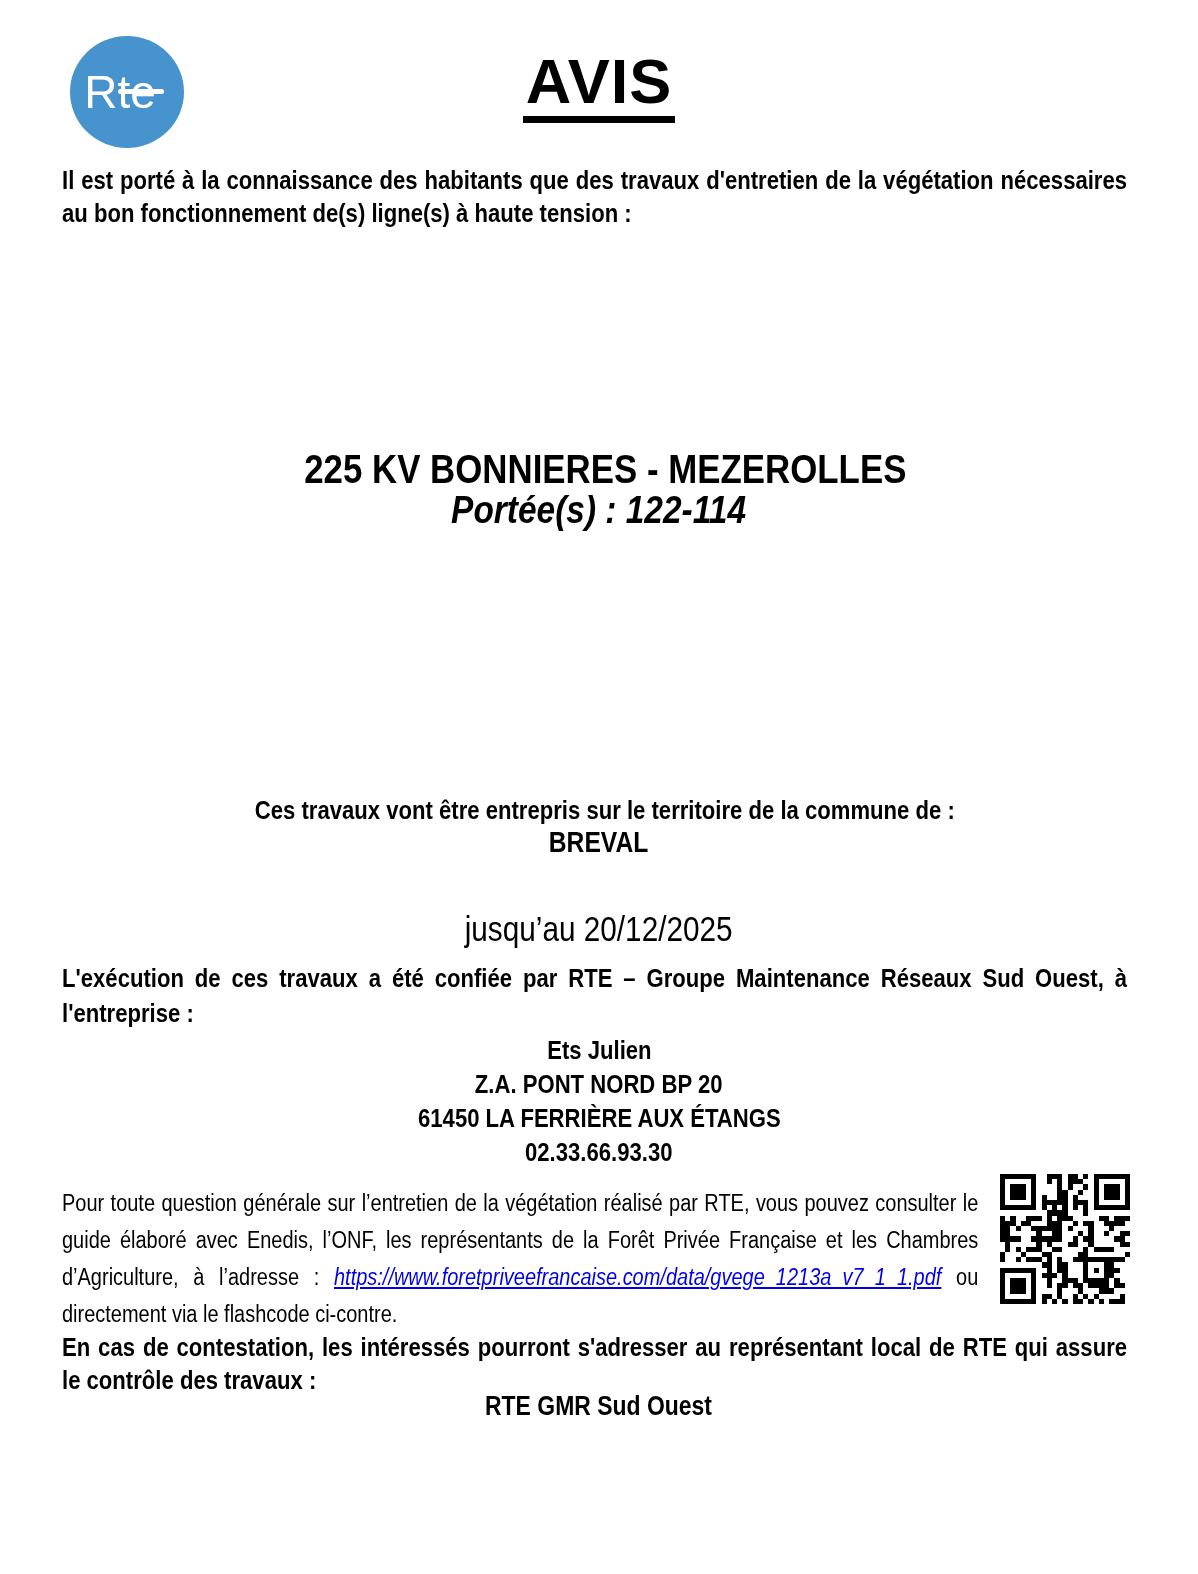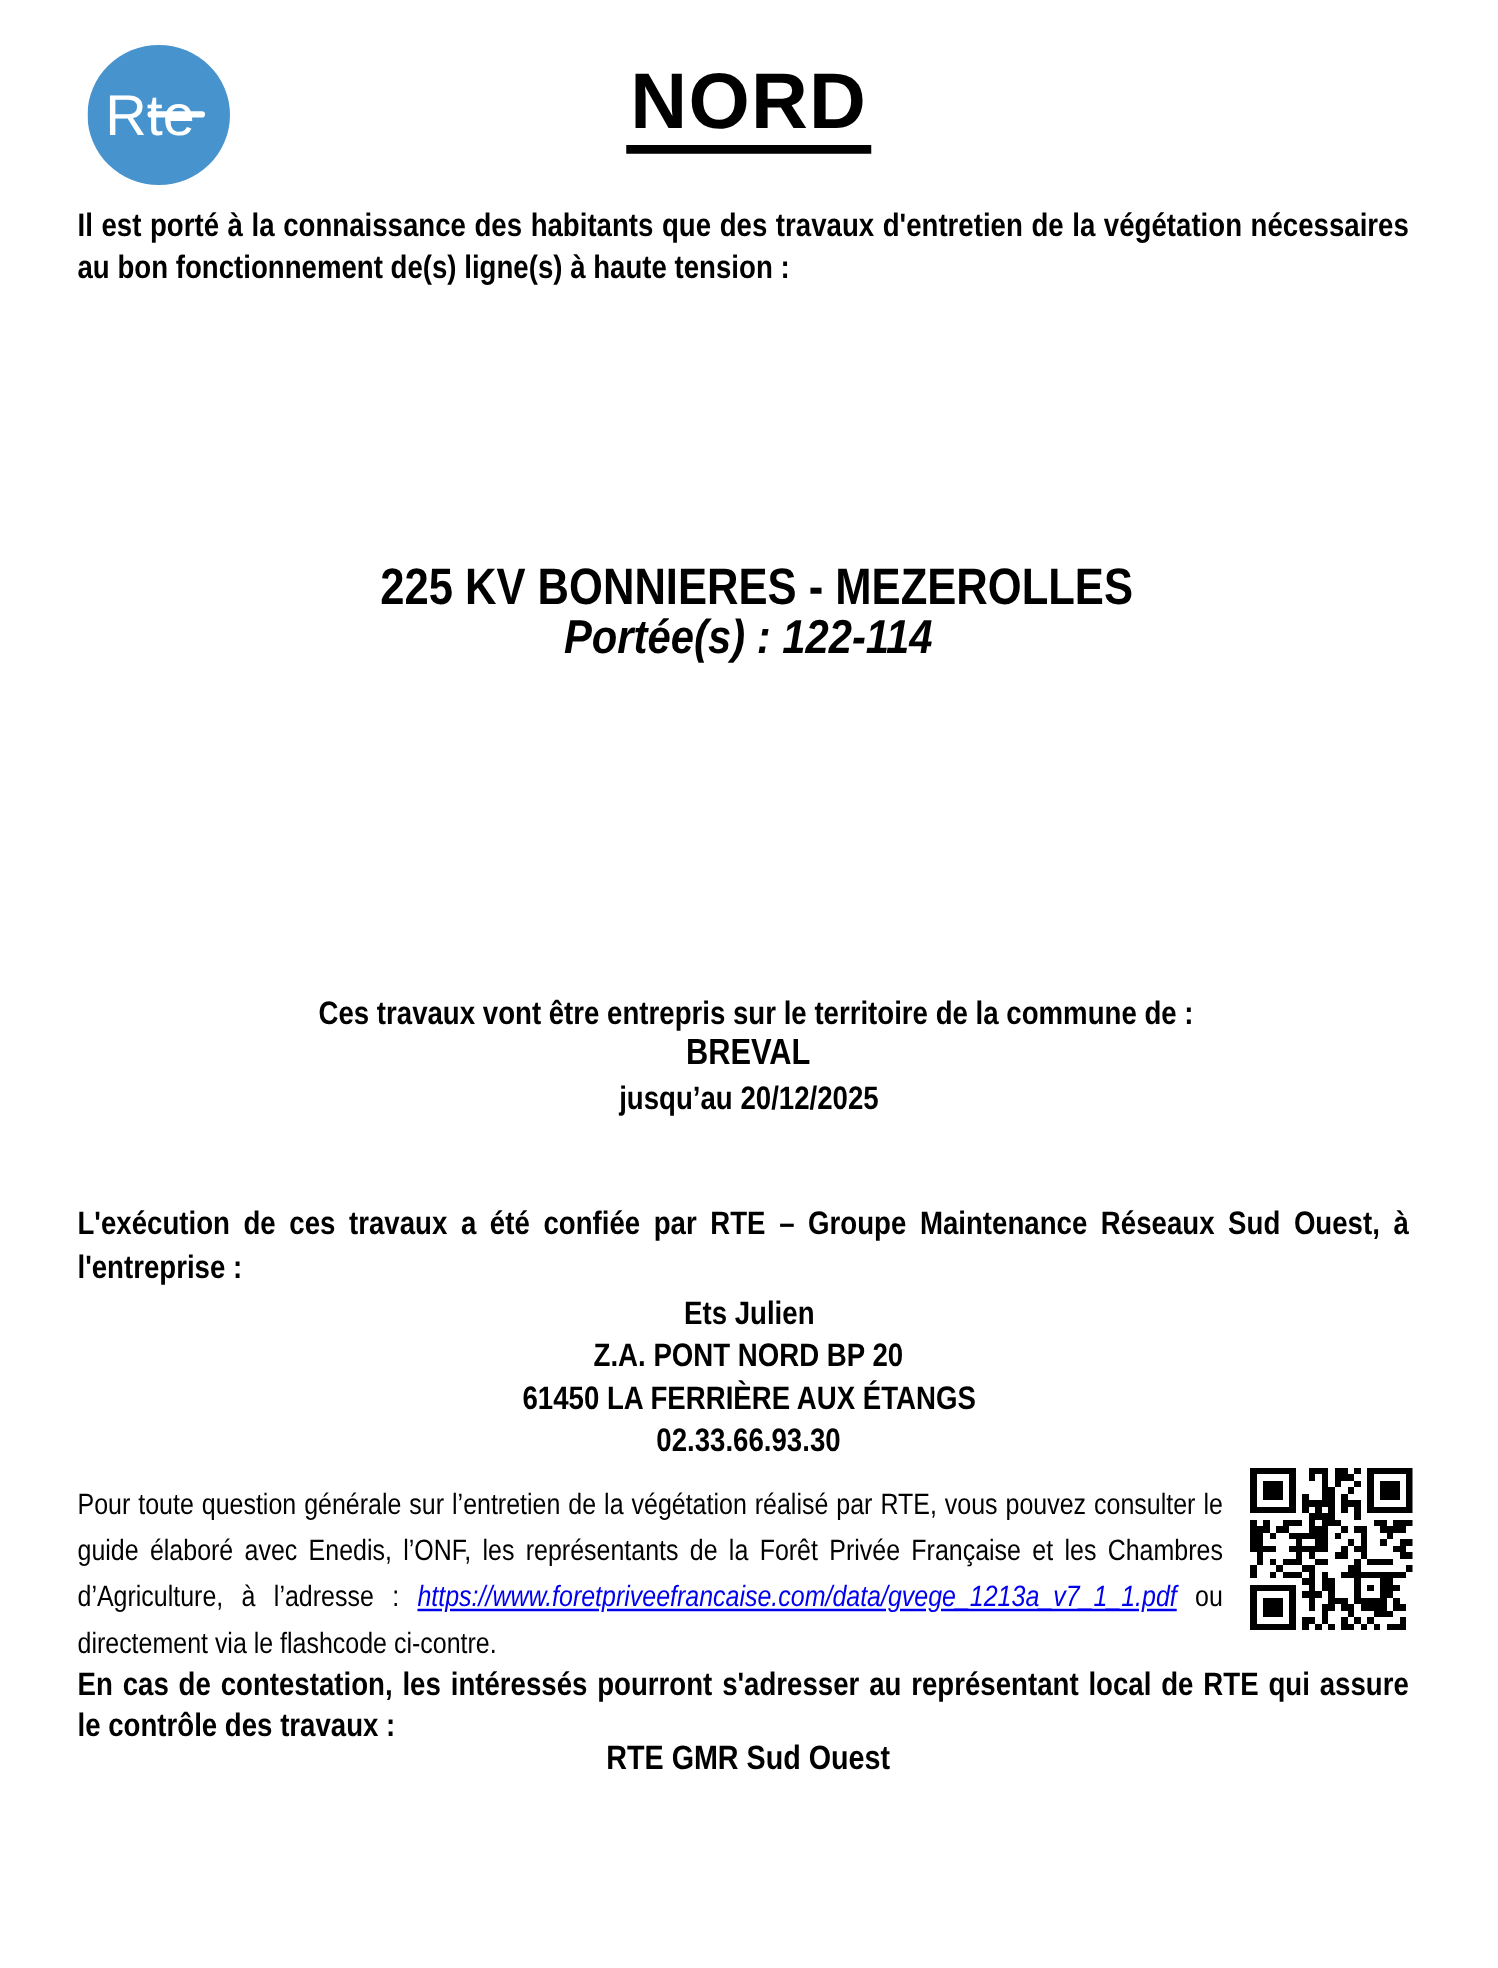--- a/index.html
+++ b/index.html
@@ -34,21 +34,21 @@
   .contest{top:1331px;width:1253px;font-size:26px;font-weight:bold;line-height:33px;}
   
   .c-abs{position:absolute;left:0;right:0;text-align:center;}
   .cx{display:inline-block;transform:scaleX(.85);transform-origin:center top;white-space:nowrap;}
   .line-name{top:446px;font-size:41px;font-weight:bold;margin-left:12px;}
   .portee{top:489px;font-size:38px;font-weight:bold;font-style:italic;}
   .portee .cx{transform:scaleX(.88);}
   .commune-intro{top:795px;font-size:26px;font-weight:bold;padding-left:12px;}
   .breval{top:826px;font-size:29px;font-weight:bold;}
   .date1{top:878px;font-size:27px;font-weight:bold;}
-  .date2{top:863px;font-size:26px;font-weight:bold;}
+  .date2{top:909px;font-size:35px;font-weight:normal;}
   .company{top:1033px;font-size:26px;font-weight:bold;line-height:34px;}
   .gmr{top:1391px;font-size:27px;font-weight:bold;}
   .contacts{top:1437px;font-size:27px;font-weight:bold;line-height:31px;}
   .stack div{}
   
   a.link{
     color:#0000ee;
     font-style:italic;
     text-decoration:underline;
     word-break:break-all;
@@ -64,21 +64,21 @@
 
   <div class="logo">
     <svg viewBox="0 0 114 112" xmlns="http://www.w3.org/2000/svg">
       <ellipse cx="57" cy="56" rx="57" ry="56" fill="#4793ce"></ellipse>
       <text x="50" y="72" text-anchor="middle" font-family="Liberation Sans, sans-serif" font-size="46" fill="#ffffff">Rte</text>
       <rect x="48" y="53" width="46" height="5" rx="2.5" fill="#ffffff"></rect>
     </svg>
   </div>
 
   <div class="avis-wrap">
-    <span class="avis">NORD</span>
+    <span class="avis">AVIS</span>
   </div>
 
   <p class="para p1">Il est porté à la connaissance des habitants que des travaux d'entretien de la végétation nécessaires au bon fonctionnement de(s) ligne(s) à haute tension :</p>
 
   <div class="c-abs line-name">
     <span class="cx">225 KV BONNIERES - MEZEROLLES</span>
   </div>
   <div class="c-abs portee">
     <span class="cx">Portée(s) : 122-114</span>
   </div>

